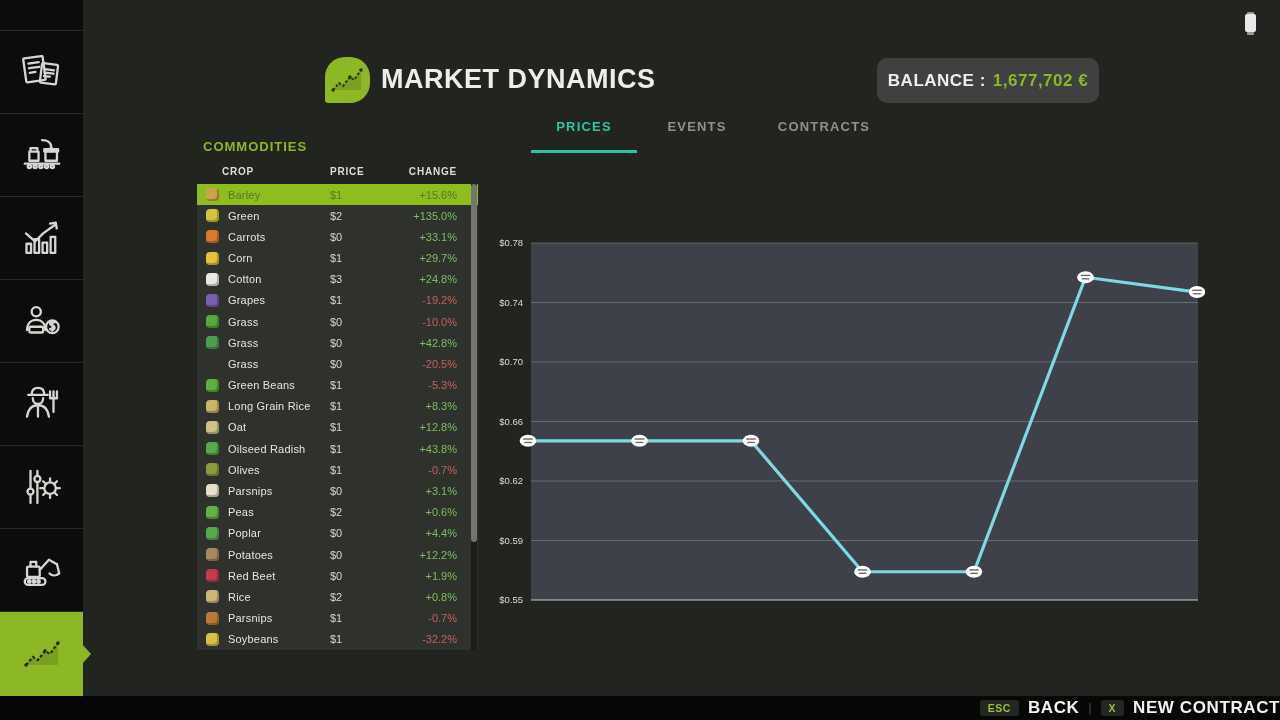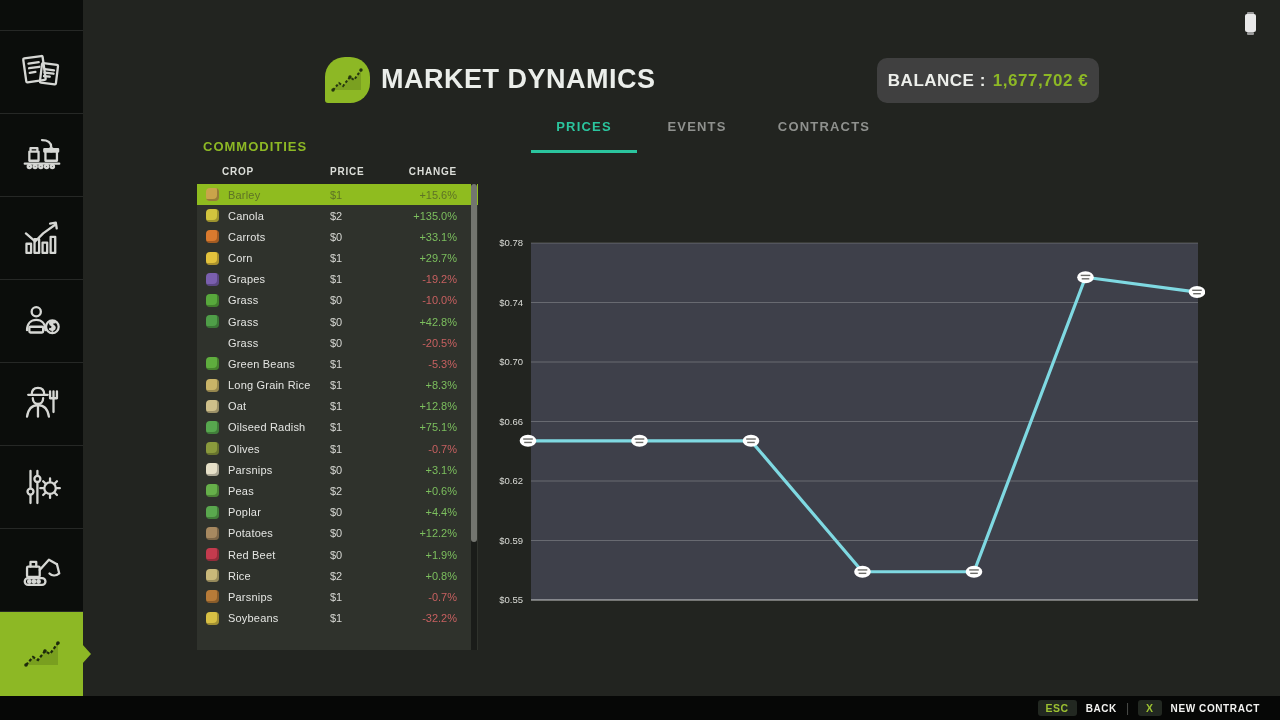--- a/index.html
+++ b/index.html
@@ -54,24 +54,24 @@
   .crop-price{position:absolute;left:133px;color:#d6d7d3;}
   .crop-change{position:absolute;right:21px;}
   .crop-change.up{color:#7cbf5e;}
   .crop-change.down{color:#c66060;}
   .scrollbar-track{position:absolute;left:471px;top:184px;width:6px;height:466px;background:#1a1c19;}
   .scrollbar-thumb{position:absolute;left:0;top:0;width:6px;height:358px;background:#73756f;border-radius:3px;cursor:pointer;}
   
   .chart-wrap{position:absolute;left:490px;top:233px;}
   
   .bottombar{position:absolute;left:0;top:696px;width:1280px;height:24px;background:#060706;
-    display:flex;align-items:center;justify-content:flex-end;gap:9px;padding-right:20px;box-sizing:border-box;}
+    display:flex;align-items:center;justify-content:flex-end;gap:9px;padding-right:0;box-sizing:border-box;}
   .key-badge{background:#222821;color:#9cc131;font-size:10.5px;font-weight:bold;
     padding:2px 8px;border-radius:3px;letter-spacing:0.5px;cursor:pointer;}
-  .hint-label{color:#f2f2f0;font-size:10px;font-weight:bold;letter-spacing:0.6px;cursor:pointer;}
+  .hint-label{color:#f2f2f0;font-size:17px;font-weight:bold;letter-spacing:0.6px;cursor:pointer;}
   .hint-divider{color:#4c4e4b;font-size:12px;}
 </style>
 </head>
 <body>
 
 <div class="sidebar" id="sidebar">
     <div class="side-item" style="top: -52px;">
       <span></span>
     </div>
     <div class="side-item" style="top: 31px;">
@@ -227,37 +227,43 @@
 </div>
 <div class="commodity-list" id="commodity-list">
     <div class="commodity-row selected">
       <span class="crop-icon" style="background: rgb(201, 164, 74); box-shadow: rgba(0, 0, 0, 0.25) -2px -2px 0px inset;"></span>
       <span class="crop-name">Barley</span>
       <span class="crop-price">$1</span>
       <span class="crop-change up">+15.6%</span>
     </div>
     <div class="commodity-row">
       <span class="crop-icon" style="background: rgb(210, 196, 62); box-shadow: rgba(0, 0, 0, 0.25) -2px -2px 0px inset;"></span>
-      <span class="crop-name">Canola</span>
+      <span class="crop-name">Green</span>
       <span class="crop-price">$2</span>
       <span class="crop-change up">+135.0%</span>
     </div>
     <div class="commodity-row">
       <span class="crop-icon" style="background: rgb(217, 122, 46); box-shadow: rgba(0, 0, 0, 0.25) -2px -2px 0px inset;"></span>
       <span class="crop-name">Carrots</span>
       <span class="crop-price">$0</span>
       <span class="crop-change up">+33.1%</span>
     </div>
     <div class="commodity-row">
       <span class="crop-icon" style="background: rgb(227, 194, 60); box-shadow: rgba(0, 0, 0, 0.25) -2px -2px 0px inset;"></span>
       <span class="crop-name">Corn</span>
       <span class="crop-price">$1</span>
       <span class="crop-change up">+29.7%</span>
     </div>
     <div class="commodity-row">
+      <span class="crop-icon" style="background: rgb(233, 233, 228); box-shadow: rgba(0, 0, 0, 0.25) -2px -2px 0px inset;"></span>
+      <span class="crop-name">Cotton</span>
+      <span class="crop-price">$3</span>
+      <span class="crop-change up">+24.8%</span>
+    </div>
+    <div class="commodity-row">
       <span class="crop-icon" style="background: rgb(122, 95, 174); box-shadow: rgba(0, 0, 0, 0.25) -2px -2px 0px inset;"></span>
       <span class="crop-name">Grapes</span>
       <span class="crop-price">$1</span>
       <span class="crop-change down">-19.2%</span>
     </div>
     <div class="commodity-row">
       <span class="crop-icon" style="background: rgb(88, 168, 60); box-shadow: rgba(0, 0, 0, 0.25) -2px -2px 0px inset;"></span>
       <span class="crop-name">Grass</span>
       <span class="crop-price">$0</span>
       <span class="crop-change down">-10.0%</span>
@@ -289,21 +295,21 @@
     <div class="commodity-row">
       <span class="crop-icon" style="background: rgb(207, 192, 138); box-shadow: rgba(0, 0, 0, 0.25) -2px -2px 0px inset;"></span>
       <span class="crop-name">Oat</span>
       <span class="crop-price">$1</span>
       <span class="crop-change up">+12.8%</span>
     </div>
     <div class="commodity-row">
       <span class="crop-icon" style="background: rgb(87, 168, 78); box-shadow: rgba(0, 0, 0, 0.25) -2px -2px 0px inset;"></span>
       <span class="crop-name">Oilseed Radish</span>
       <span class="crop-price">$1</span>
-      <span class="crop-change up">+75.1%</span>
+      <span class="crop-change up">+43.8%</span>
     </div>
     <div class="commodity-row">
       <span class="crop-icon" style="background: rgb(138, 154, 60); box-shadow: rgba(0, 0, 0, 0.25) -2px -2px 0px inset;"></span>
       <span class="crop-name">Olives</span>
       <span class="crop-price">$1</span>
       <span class="crop-change down">-0.7%</span>
     </div>
     <div class="commodity-row">
       <span class="crop-icon" style="background: rgb(230, 224, 200); box-shadow: rgba(0, 0, 0, 0.25) -2px -2px 0px inset;"></span>
       <span class="crop-name">Parsnips</span>

